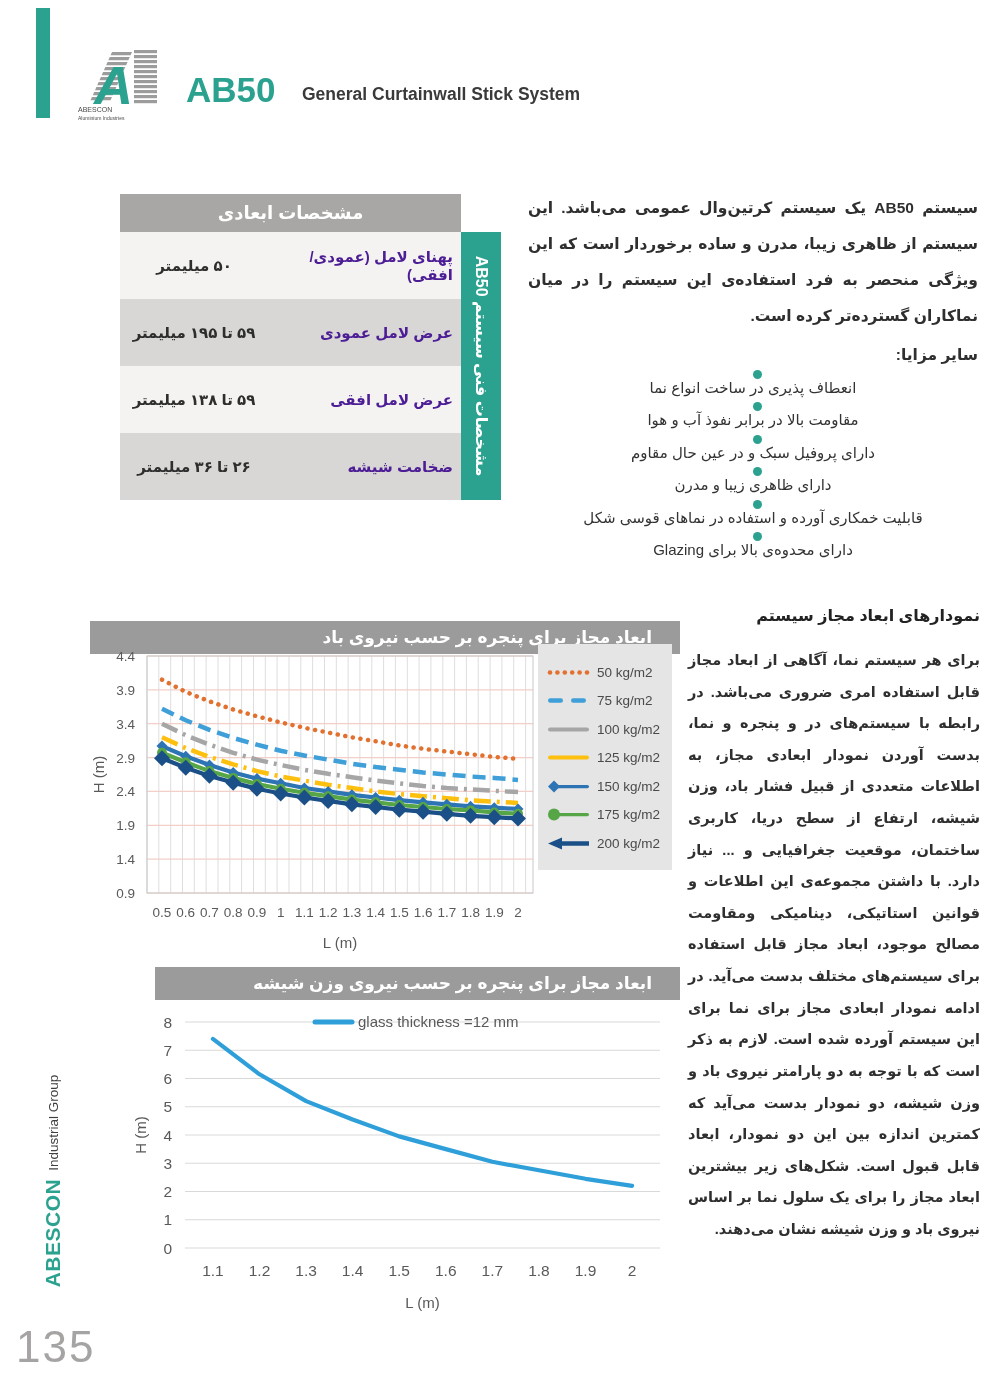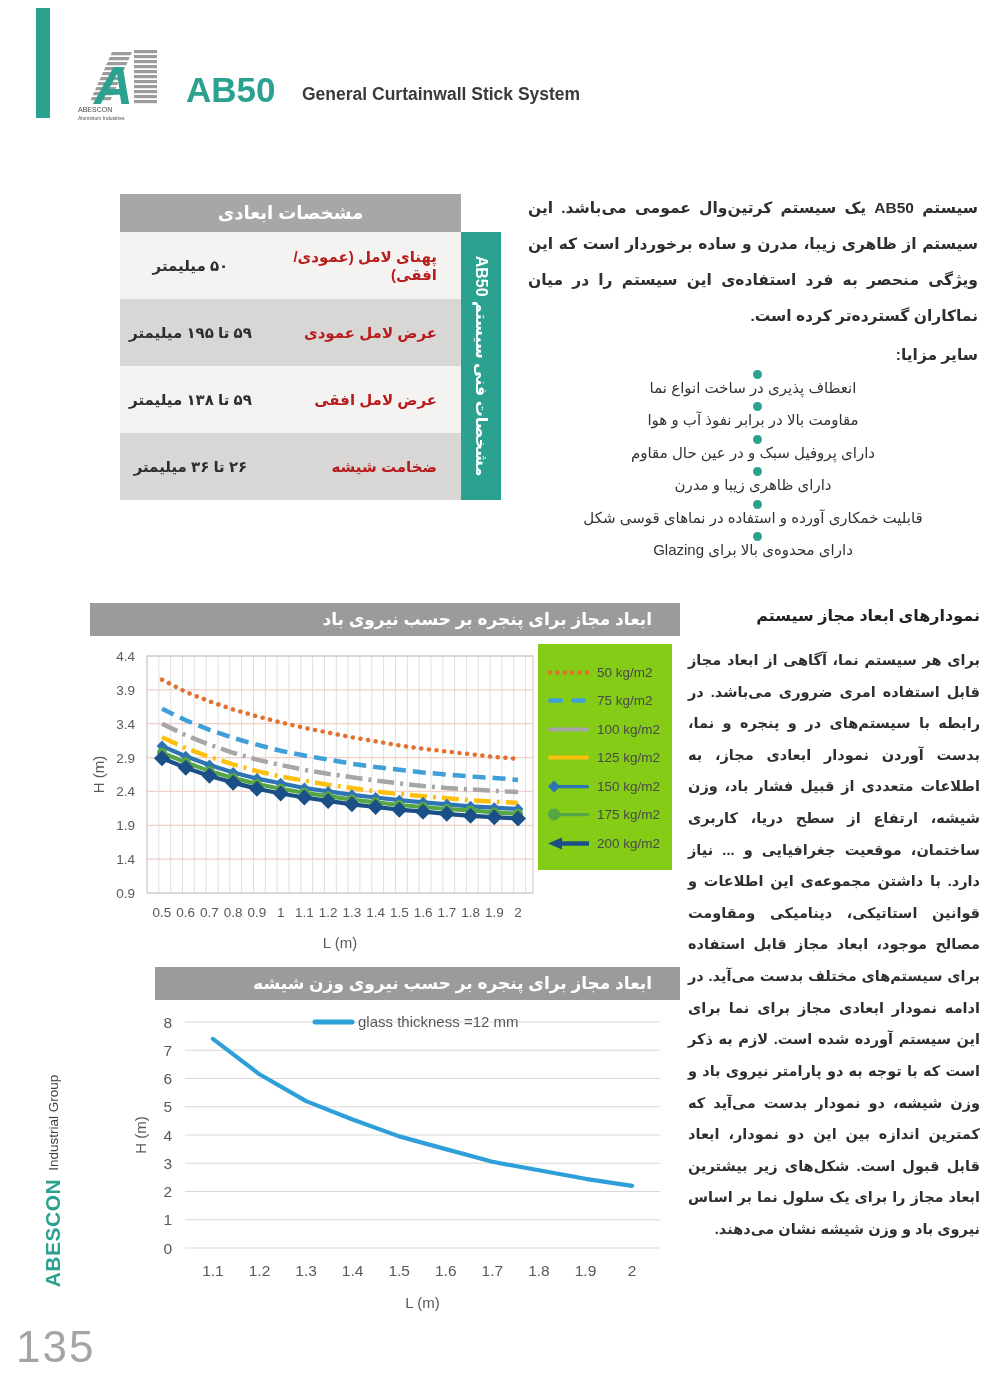--- a/index.html
+++ b/index.html
@@ -10,45 +10,45 @@
   .logo{position:absolute;left:74px;top:46px;width:110px;height:76px;}
   .product-code{position:absolute;left:186px;top:70px;font-size:35px;font-weight:bold;color:#2BA18F;}
   .subtitle{position:absolute;left:302px;top:84px;font-size:17.5px;font-weight:bold;color:#3a3a3a;}
   
   .spec-table{position:absolute;left:120px;top:194px;width:341px;}
   .spec-header{height:38px;line-height:38px;background:#A8A7A6;color:#fff;font-weight:bold;
                font-size:18px;text-align:center;direction:rtl;}
   .spec-row{height:67px;display:flex;direction:rtl;align-items:center;font-size:15px;}
   .spec-row.light{background:#F4F3F1;}
   .spec-row.dark{background:#D8D7D5;}
-  .spec-label{flex:1.25;padding-right:24px;font-weight:bold;color:#b91c1c;text-align:right;}
+  .spec-label{flex:1.25;padding-right:8px;font-weight:bold;color:#4c1d95;text-align:right;}
   .spec-value{flex:1;text-align:center;font-weight:bold;color:#2e2e2e;}
   .side-tab{position:absolute;left:461px;top:232px;width:40px;height:268px;background:#2BA18F;}
   .side-tab span{position:absolute;left:-114px;top:114px;width:268px;height:40px;line-height:40px;
                  transform:rotate(90deg);text-align:center;color:#fff;font-weight:bold;font-size:16px;direction:rtl;}
   
   .intro{position:absolute;left:528px;top:190px;width:450px;direction:rtl;}
   .intro p{margin:0;font-size:15.5px;font-weight:bold;line-height:2.32;text-align:justify;color:#2f2f2f;}
   .adv-title{margin-top:12px;font-weight:bold;font-size:15.5px;color:#2f2f2f;}
   .adv-list{list-style:none;margin:6px 0 0 0;padding:0;}
   .adv-list li{display:flex;align-items:center;direction:rtl;font-size:15px;color:#333;height:32.5px;flex-direction:column;}
   .adv-dot{width:9px;height:9px;border-radius:50%;background:#2BA18F;margin-left:9px;flex:0 0 auto;}
   
   .chart-title{position:absolute;height:33px;line-height:33px;background:#9B9B9B;color:#fff;
                font-weight:bold;font-size:17px;direction:rtl;text-align:right;padding-right:28px;box-sizing:border-box;}
-  .t1{left:90px;top:603px;width:590px;padding-left:22px;}
+  .t1{left:90px;top:621px;width:590px;padding-left:22px;}
   .t2{left:155px;top:967px;width:525px;}
   .chart-svg{position:absolute;}
   #chart1{left:90px;top:638px;}
   #chart2{left:130px;top:1002px;}
   .tick{font-size:13.5px;fill:#595959;font-family:"Liberation Sans",sans-serif;}
   .tick2{font-size:15.5px;fill:#595959;font-family:"Liberation Sans",sans-serif;}
   .axis-label{font-size:15px;fill:#595959;font-family:"Liberation Sans",sans-serif;}
   
-  .legend{position:absolute;left:538px;top:644px;width:134px;background:#84cc16;
+  .legend{position:absolute;left:538px;top:644px;width:134px;background:#e5e5e5;
           padding:14px 10px 12px 8px;box-sizing:border-box;}
   .lg-row{display:flex;align-items:center;height:28.5px;}
   .lg-label{font-size:13.5px;color:#4a4a4a;margin-left:2px;white-space:nowrap;}
   .lg-marker{flex:0 0 46px;height:15px;margin-right:3px;}
   
   .col2{position:absolute;left:688px;top:606px;width:292px;direction:rtl;}
   .col2-h{font-weight:bold;font-size:16px;color:#222;margin-bottom:20px;}
   .col2 p{margin:0;font-size:14.5px;line-height:2.18;text-align:justify;color:#2f2f2f;font-weight:600;}
   
   .brand{position:absolute;left:-72px;top:1168px;width:250px;height:26px;transform:rotate(-90deg);

